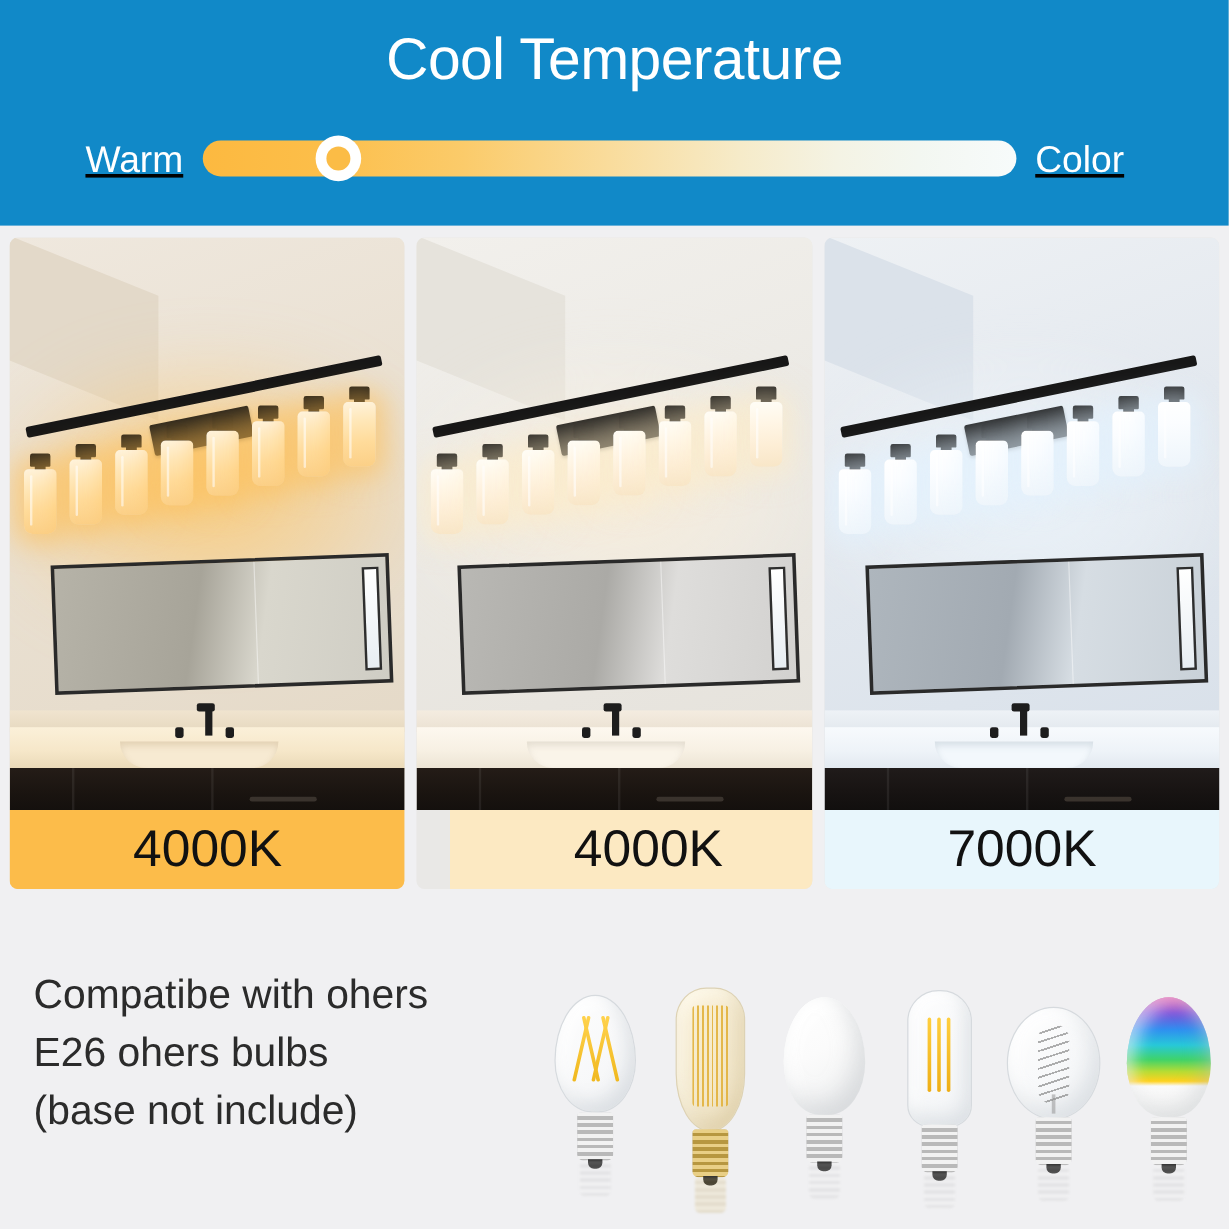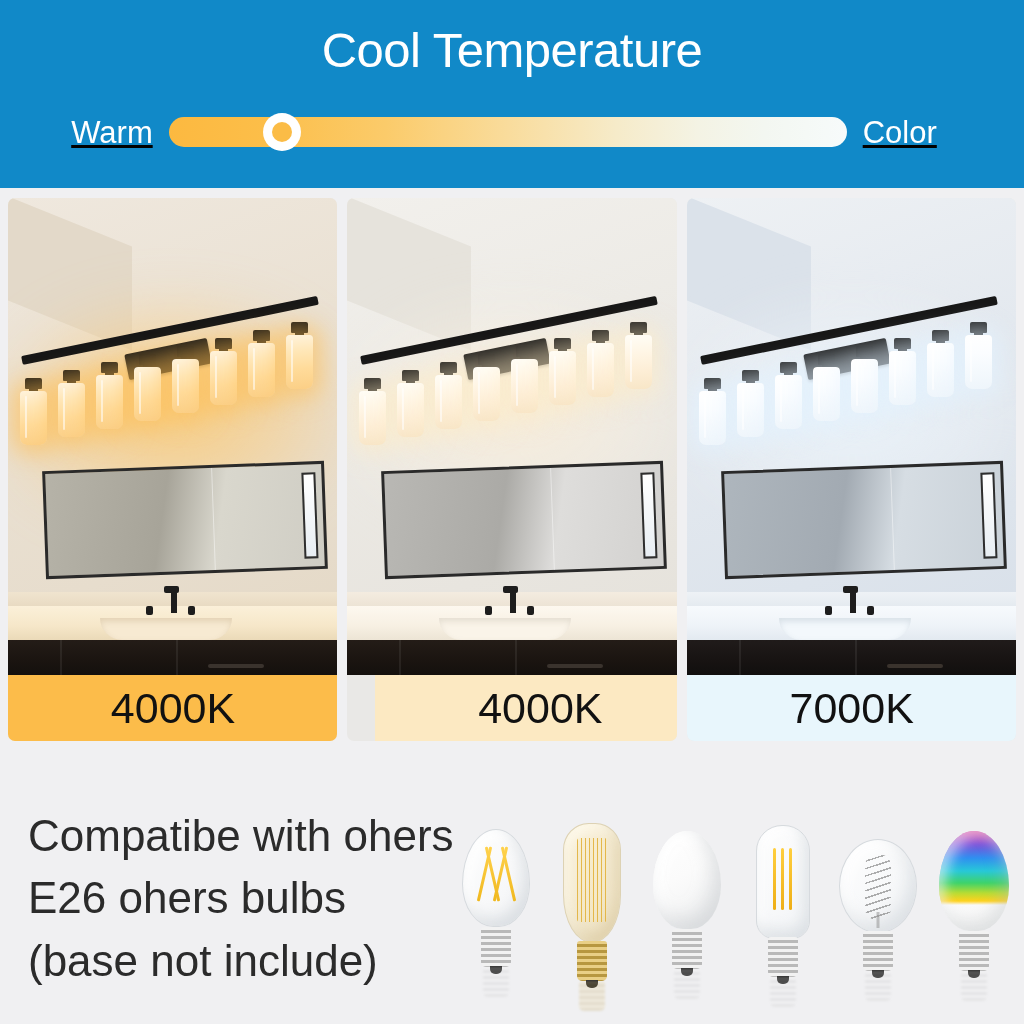--- a/index.html
+++ b/index.html
@@ -219,21 +219,21 @@
     font-size:43px;color:#111111;font-weight:400;line-height:1;letter-spacing:0px;
   }
 
   
   #bottom{
     position:absolute;left:0;top:741px;width:1024px;height:283px;
     background:#f0f0f2;
   }
   #compat-text{
     position:absolute;left:28px;top:64px;width:420px;
-    font-size:44px;color:#2b2b2b;line-height:1.42;font-weight:400;
+    font-size:34px;color:#2b2b2b;line-height:1.42;font-weight:400;
   }
   #compat-text div{white-space:nowrap;}
 
   #bulb-row{
     position:absolute;left:452px;top:22px;width:566px;height:250px;
     display:flex;align-items:flex-end;justify-content:space-between;
   }
   .bulb{position:relative;width:88px;height:230px;}
   .bulb-refl{
     position:absolute;left:50%;transform:translateX(-50%) scaleY(-0.42);

